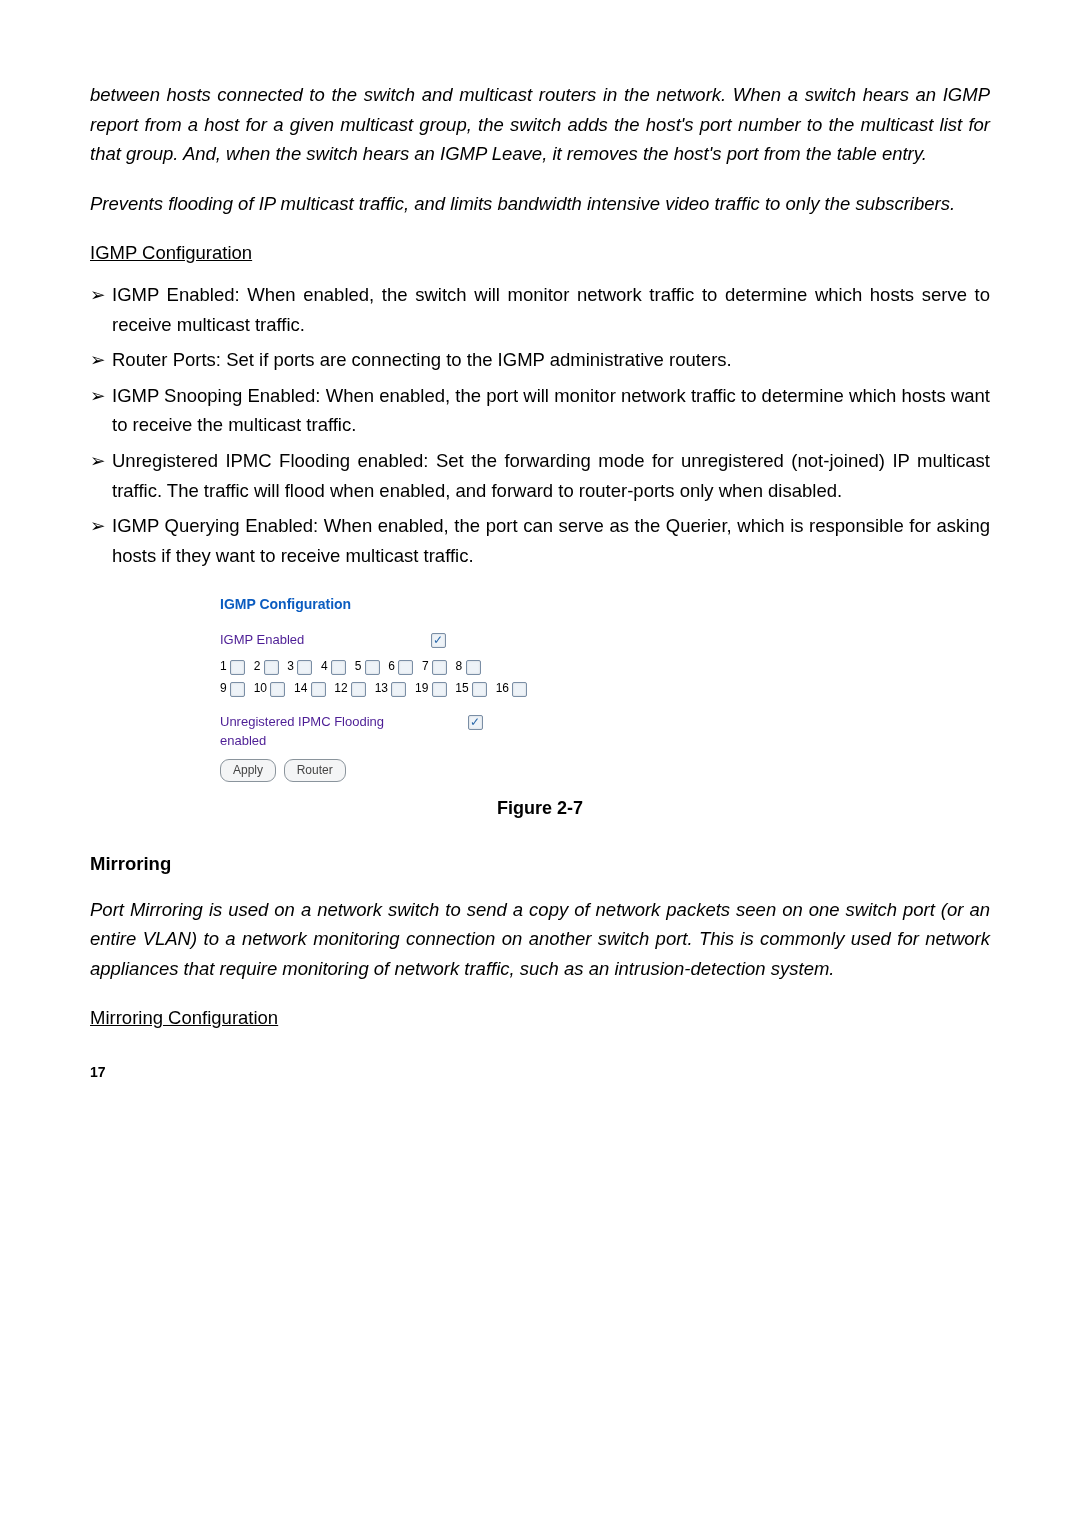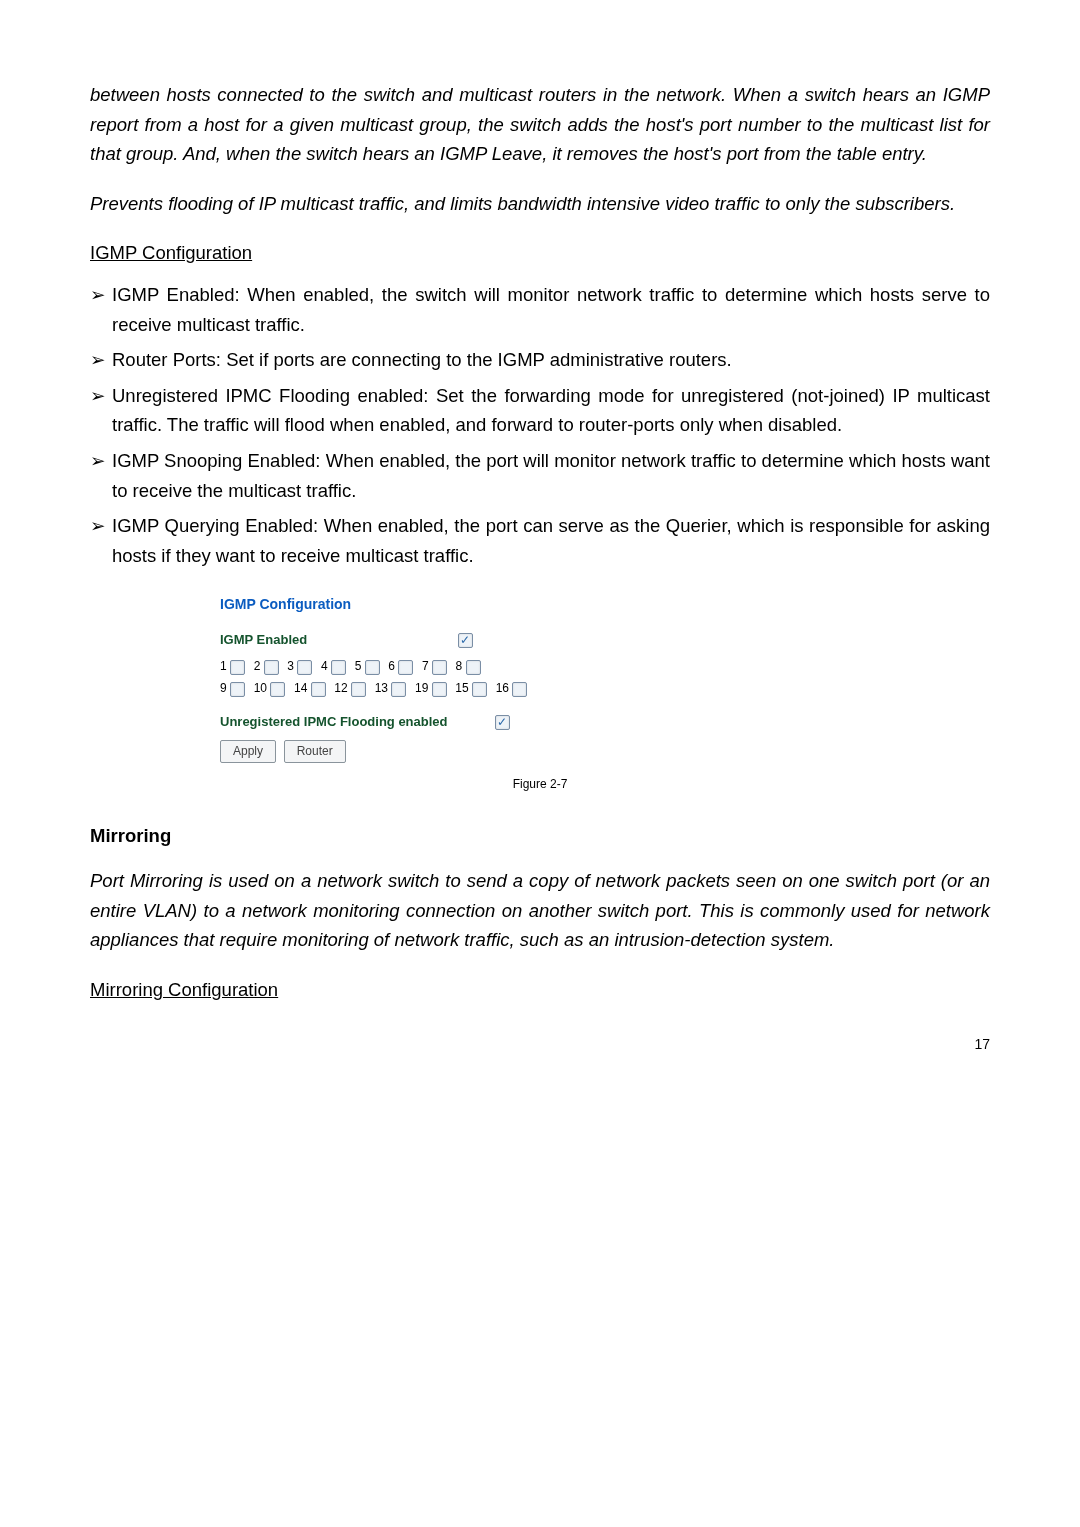--- a/index.html
+++ b/index.html
@@ -29,21 +29,21 @@
     top: 0;
   }
   .config-block {
     margin: 24px auto 12px auto;
     width: 640px;
     font-size: 13px;
     line-height: 1.45;
   }
   .config-block h3 { color: #0b5cc0; margin: 0 0 16px 0; font-size: 14px; font-weight: bold; }
   .config-row { display: flex; margin-bottom: 8px; }
-  .config-row .lbl { width: 238px; font-weight: bold; color: #14532d; }
+  .config-row .lbl { width: 211px; font-weight: normal; color: #4c1d95; }
   .config-row .val { flex: 1; }
   .chk {
     display: inline-block;
     width: 13px;
     height: 13px;
     border: 1px solid #7a8ea5;
     background: #eef3f8;
     border-radius: 2px;
     vertical-align: middle;
     position: relative;
@@ -62,45 +62,45 @@
   .igmp-table th, .igmp-table td {
     border: 1px solid #b5bfc7;
     padding: 4px 14px;
     text-align: center;
   }
   .igmp-table th { background: #e8edf2; font-weight: bold; }
   .igmp-table td { background: #f4f6f8; }
   .btn {
     display: inline-block;
     border: 1px solid #8a949c;
-    border-radius: 2px;
+    border-radius: 9px;
     padding: 2px 12px;
     font-size: 12px;
     background: #f4f5f6;
     color: #444;
     margin-right: 4px;
   }
-  .figcap { text-align: center; font-weight: normal; font-size: 12px; margin: 6px 0 26px 0; }
+  .figcap { text-align: center; font-weight: bold; font-size: 18px; margin: 6px 0 26px 0; }
   .subhead { font-weight: bold; margin: 8px 0 16px 0; }
-  .pagenum { text-align: right; font-size: 14px; margin-top: 28px; }
+  .pagenum { text-align: left; font-size: 14px; margin-top: 28px; font-weight: bold; }
 </style>
 </head>
 <body>
 
 <p>between hosts connected to the switch and multicast routers in the network. When a switch hears an IGMP report from a host for a given multicast group, the switch adds the host's port number to the multicast list for that group. And, when the switch hears an IGMP Leave, it removes the host's port from the table entry.</p>
 
 <p>Prevents flooding of IP multicast traffic, and limits bandwidth intensive video traffic to only the subscribers.</p>
 
 <div class="section-title">IGMP Configuration</div>
 
 <ul class="bullets">
   <li>IGMP Enabled: When enabled, the switch will monitor network traffic to determine which hosts serve to receive multicast traffic.</li>
   <li>Router Ports: Set if ports are connecting to the IGMP administrative routers.</li>
+  <li>IGMP Snooping Enabled: When enabled, the port will monitor network traffic to determine which hosts want to receive the multicast traffic.</li>
   <li>Unregistered IPMC Flooding enabled: Set the forwarding mode for unregistered (not-joined) IP multicast traffic. The traffic will flood when enabled, and forward to router-ports only when disabled.</li>
-  <li>IGMP Snooping Enabled: When enabled, the port will monitor network traffic to determine which hosts want to receive the multicast traffic.</li>
   <li>IGMP Querying Enabled: When enabled, the port can serve as the Querier, which is responsible for asking hosts if they want to receive multicast traffic.</li>
 </ul>
 
 <div class="config-block">
   <h3>IGMP Configuration</h3>
 
   <div class="config-row">
     <div class="lbl">IGMP Enabled</div>
     <div class="val"><span class="chk checked"></span></div>
   </div>

